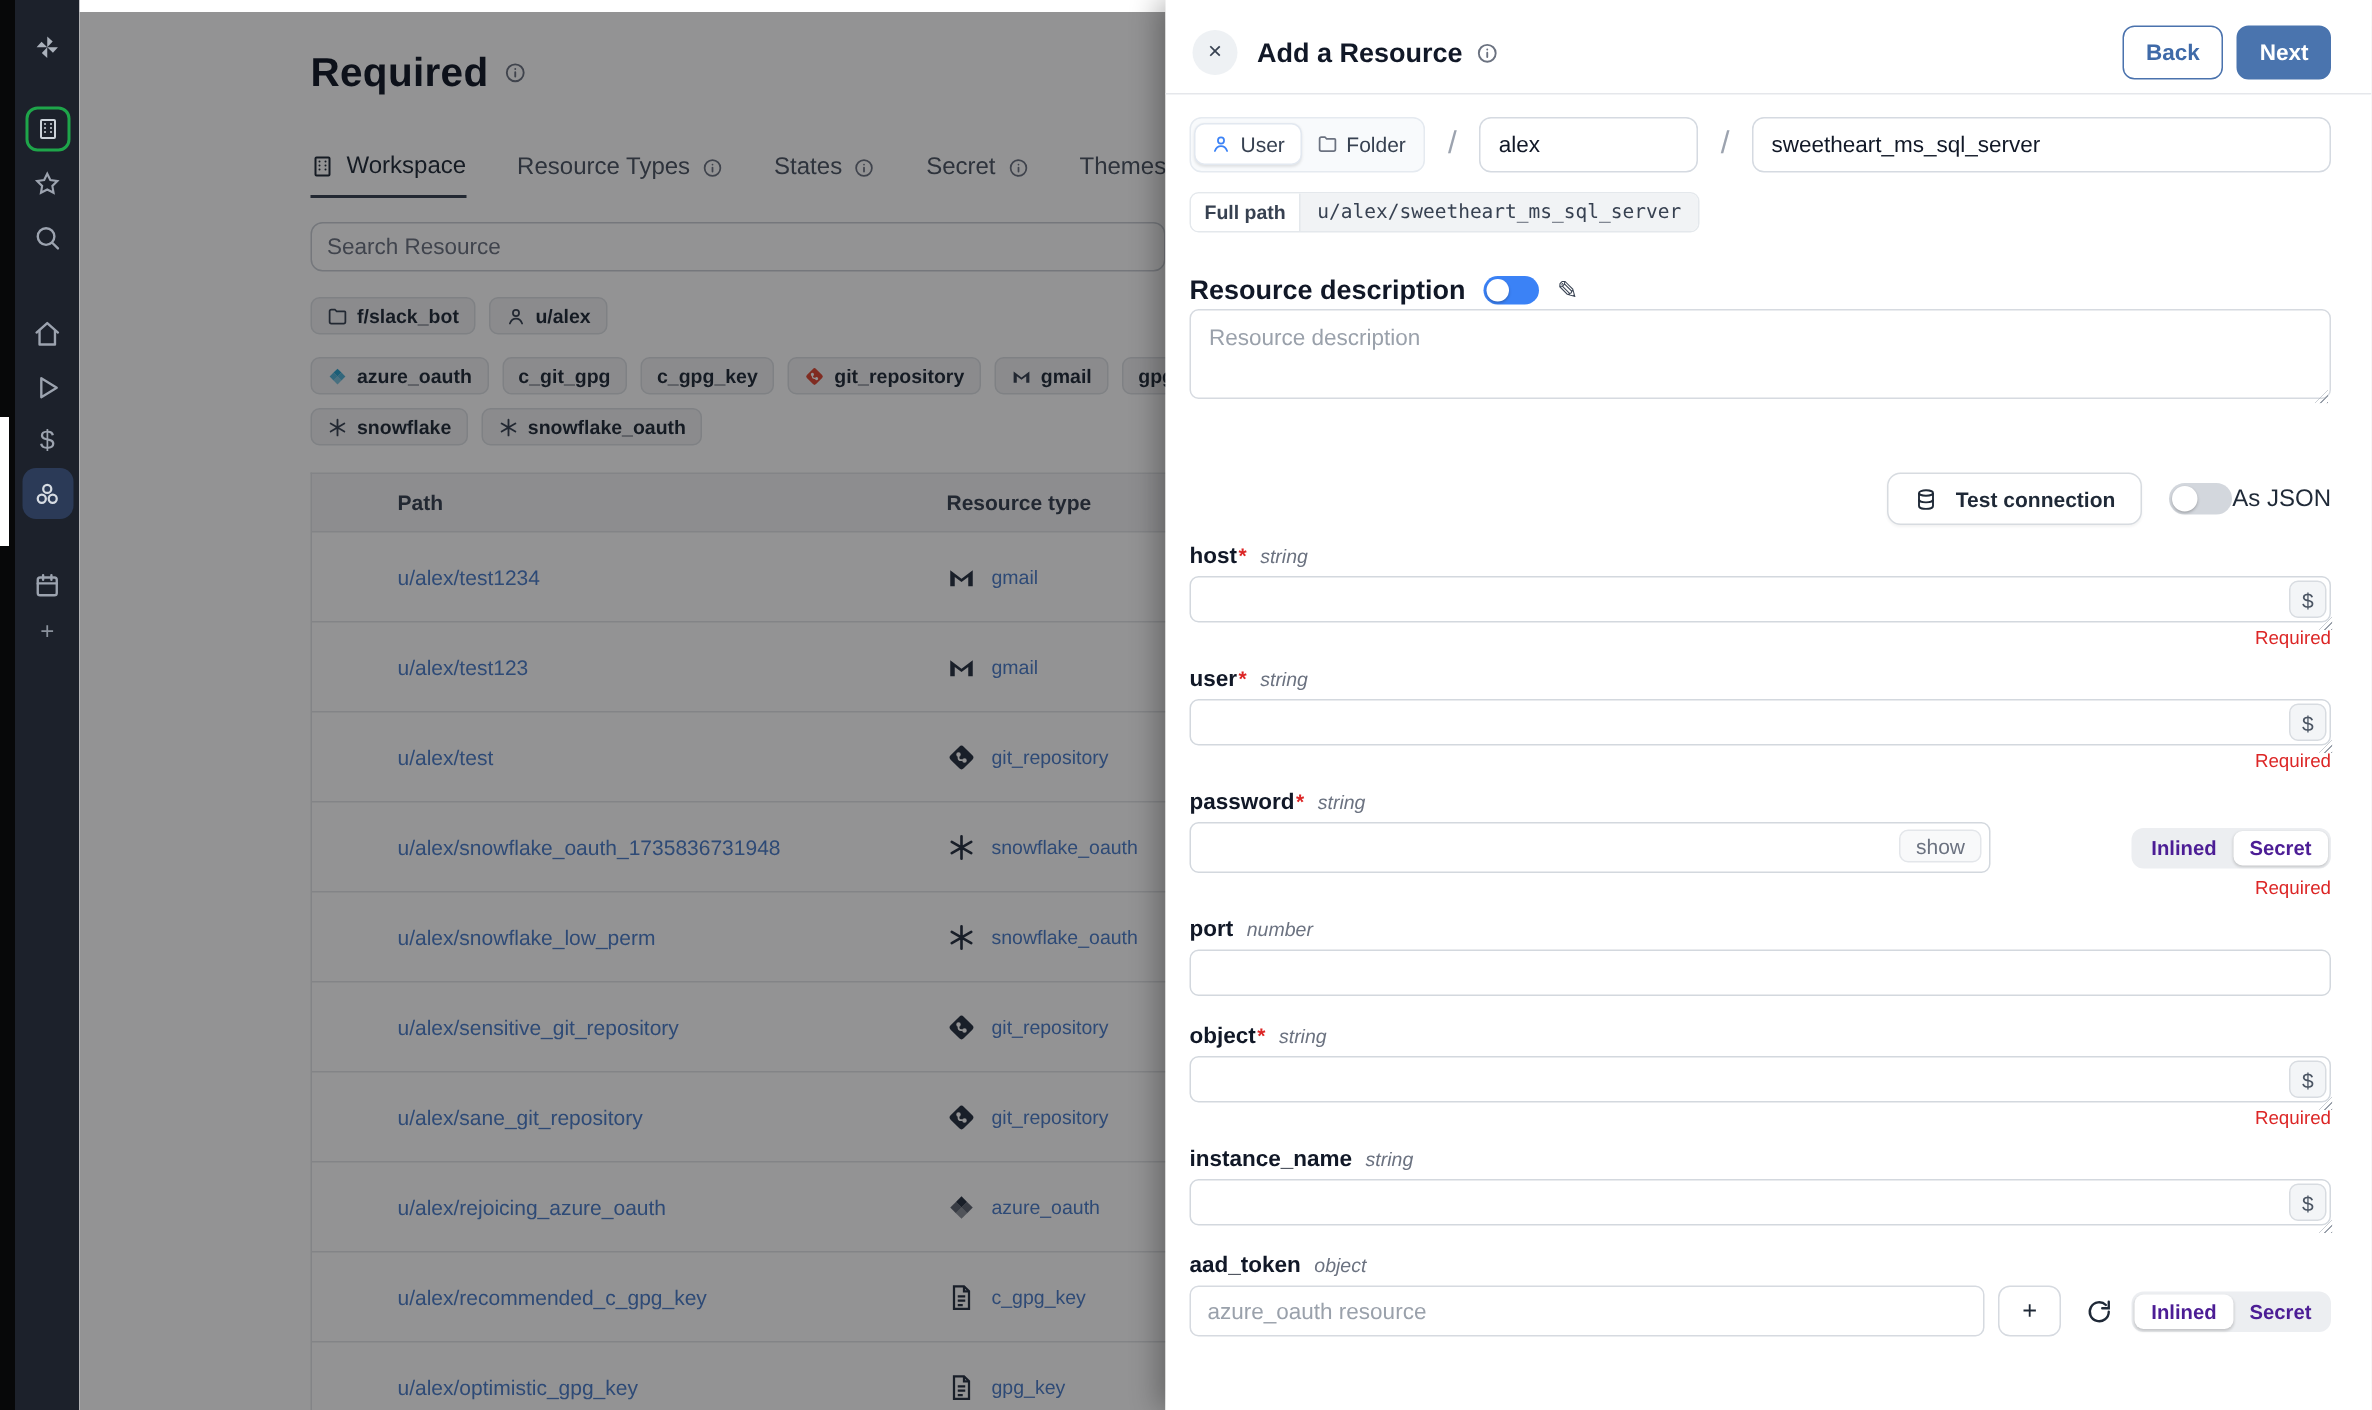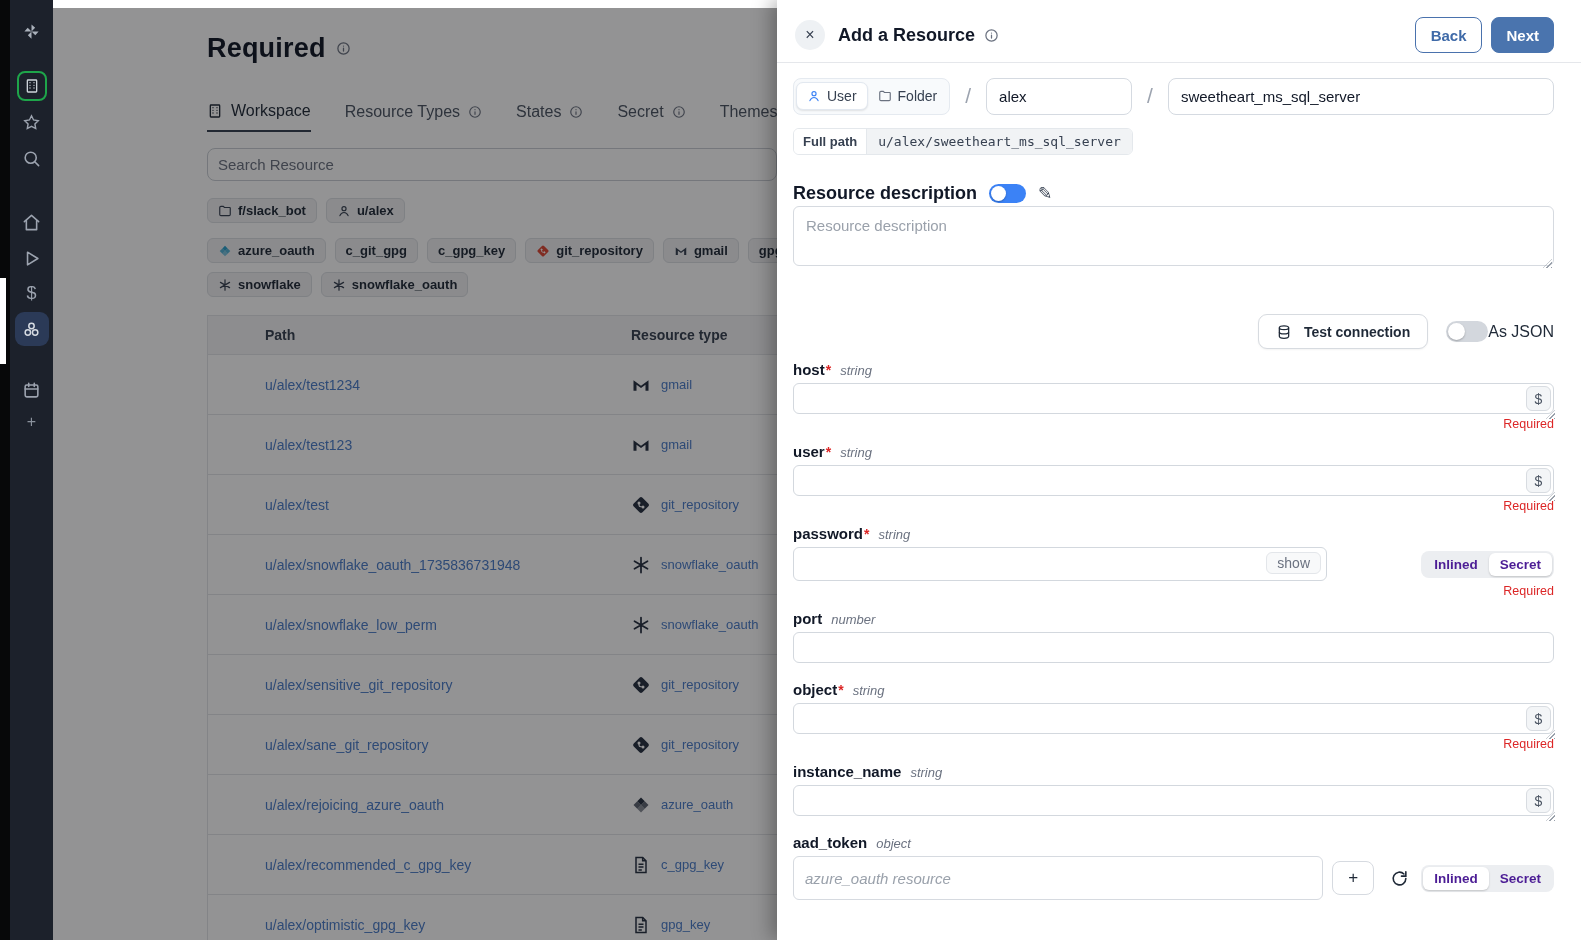--- a/index.html
+++ b/index.html
@@ -154,21 +154,21 @@
   .pwd-row { display:flex; align-items:center; justify-content:space-between; margin-top:5px; }
   .pwd-wrap { position:relative; width:534px; }
   .pwd-wrap .f-input { height:34px; }
   #show-btn { position:absolute; right:6px; top:5px; padding:2px 10px; background:#f8f9fa; border:1px solid #e3e6ea;
       border-radius:6px; color:#6b7280; font-size:14px; cursor:pointer; }
   .seg-group { display:flex; background:#eceef1; border-radius:8px; padding:2px; }
   .seg { padding:4px 11px; font-size:13.5px; font-weight:700; color:#4c1d95; border-radius:6px; background:transparent; border:none; cursor:pointer; }
   .seg.sel { background:#ffffff; box-shadow:0 1px 2px rgba(0,0,0,.18); }
 
   .aad-row { display:flex; align-items:center; margin-top:5px; }
-  #aad-input { width:554px; height:44px; border:1px solid #d6dae0; border-radius:6px; padding:0 11px; font-size:15px; color:#111827;font-style:italic; }
+  #aad-input { width:554px; height:34px; border:1px solid #d6dae0; border-radius:6px; padding:0 11px; font-size:15px; color:#111827; }
   #aad-input::placeholder { color:#9aa1ab; }
   #aad-plus { margin-left:9px; width:44px; height:34px; background:#fff; border:1px solid #d6dae0; border-radius:8px;
       font-size:17px; color:#1f2937; cursor:pointer; }
   #aad-refresh { margin-left:16px; color:#1f2937; cursor:pointer; display:flex; }
   #aad-refresh svg { width:19px; height:19px; }
   .aad-row .seg-group { margin-left:12px; }
 
   .mb18 { margin-bottom:18px; }
 </style>
 </head>

